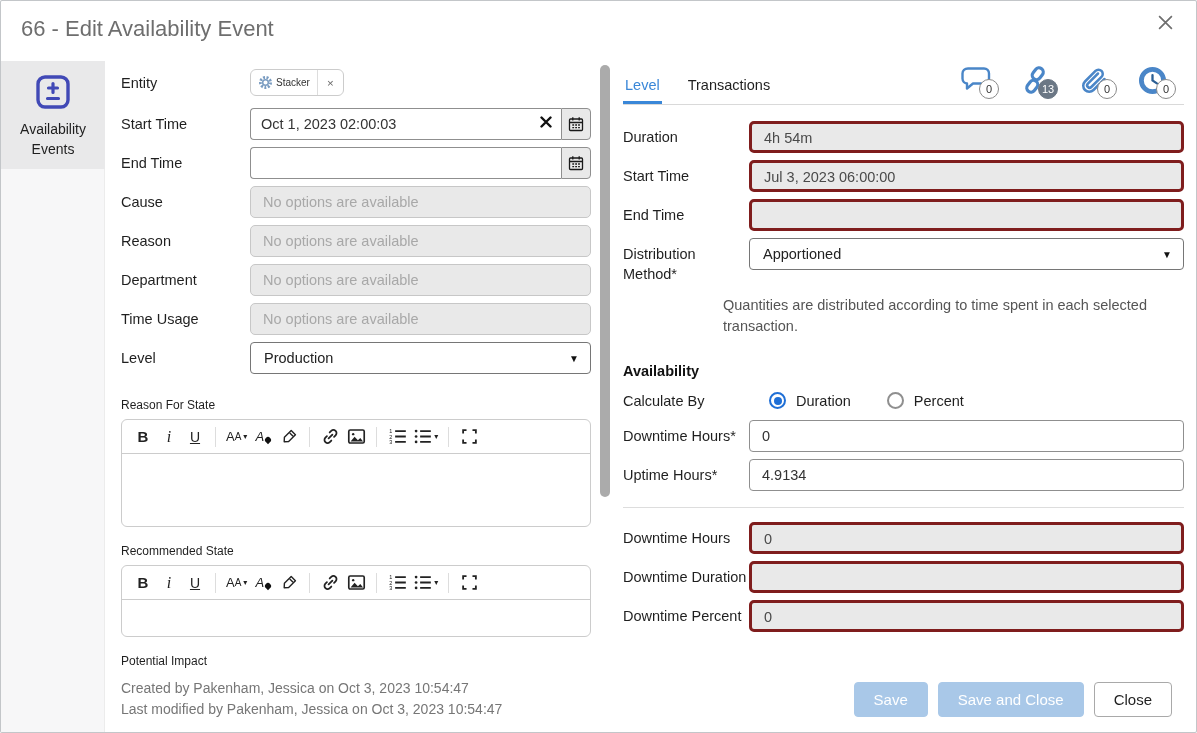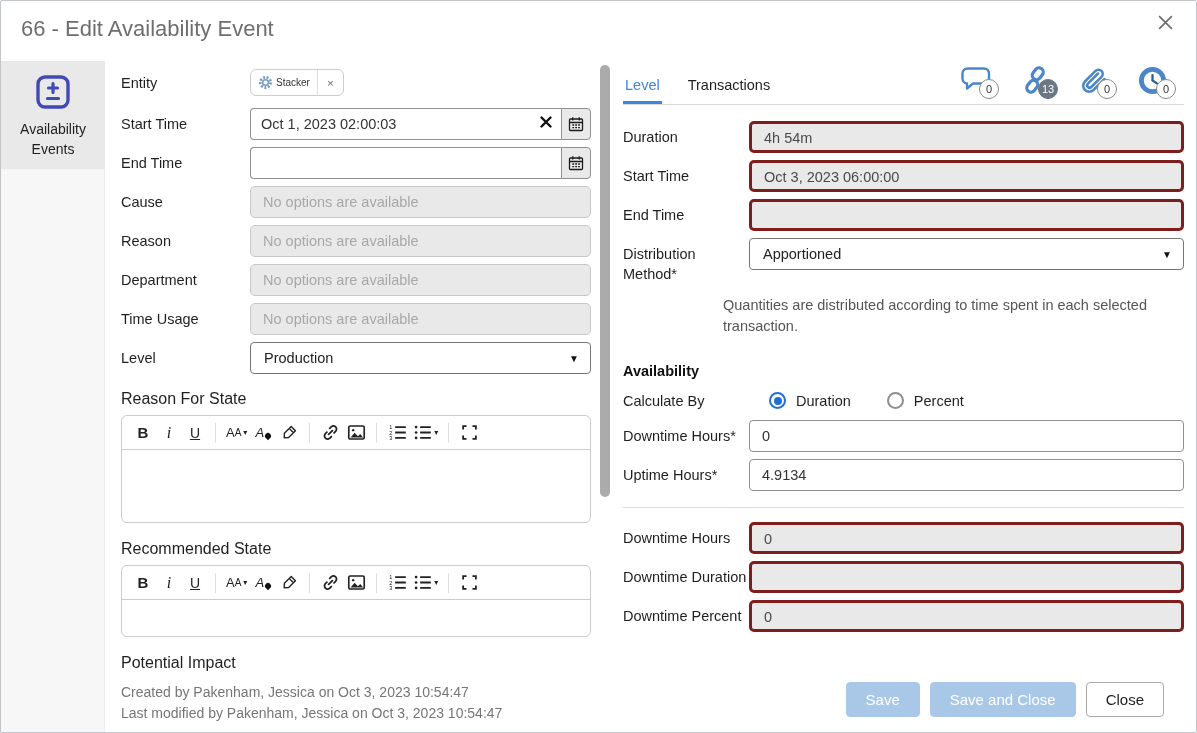--- a/index.html
+++ b/index.html
@@ -43,21 +43,21 @@
   .disabled-input { width:100%; height:32px; border:1px solid #c7c7c7; background:#e9e9e9;
                     border-radius:5px; padding:0 12px; font-size:14.5px; color:#a8a8a8;
                     font-family:"Liberation Sans",sans-serif; }
   input.disabled-input::placeholder { color:#a8a8a8; opacity:1; }
 
   .select { height:32px; border:1px solid #767676; border-radius:4px; background:#fff;
             display:flex; align-items:center; padding:0 11px 0 13px; cursor:pointer; }
   .select .sel-val { flex:1; font-size:14.5px; color:#222; }
   .select .caret-dn { font-size:10px; color:#111; }
 
-  .sec-label { font-size:16px; color:#1f1f1f; margin:16px 0 7px; }
+  .sec-label { font-size:12px; color:#1f1f1f; margin:24px 0 7px; }
 
   .rte { border:1px solid #ccc; border-radius:6px; background:#fff; }
   .rte-toolbar { display:flex; align-items:center; height:34px; border-bottom:1px solid #ccc; padding:0 8px; }
   .rte-btn { min-width:26px; height:26px; display:flex; align-items:center; justify-content:center;
              border:none; background:transparent; color:#222; cursor:pointer; padding:0 3px;
              font-family:"Liberation Sans",sans-serif; }
   .rte-sep { width:1px; height:20px; background:#ddd; margin:0 7px; flex:none; }
   .caret { font-size:8px; color:#222; margin-left:2px; }
   .ink-drop { width:6px; height:6px; background:#111; border-radius:50% 0 50% 50%;
               transform:rotate(135deg); margin-left:1px; margin-top:6px; }
@@ -94,21 +94,21 @@
   .hint { margin:10px 0 0 100px; font-size:14.5px; color:#555; line-height:1.45; max-width:440px; }
   .avail-hdr { font-size:14.5px; font-weight:bold; color:#111; margin:26px 0 12px; }
   .radio-row { display:flex; align-items:center; gap:36px; padding-left:20px; }
   .radio-opt { display:flex; align-items:center; gap:10px; cursor:pointer; }
   .radio { width:17px; height:17px; border-radius:50%; border:2px solid #8f8f8f; position:relative; background:#fff; }
   .radio.checked { border-color:#1f6fd6; }
   .radio.checked::after { content:""; position:absolute; inset:2.5px; border-radius:50%; background:#1f6fd6; }
   .radio-lbl { font-size:14.5px; color:#1f1f1f; }
   .hdivider { border:none; border-top:1px solid #ddd; margin:16px 0 14px; }
 
-  .btn-row { position:absolute; right:20px; bottom:15px; display:flex; gap:10px; }
+  .btn-row { position:absolute; right:12px; bottom:15px; display:flex; gap:10px; }
   .btn { height:35px; border-radius:4px; font-size:15px; padding:0 19px; cursor:pointer;
          font-family:"Liberation Sans",sans-serif; }
   .btn.primary { background:#a9c8e8; border:1px solid #a9c8e8; color:#fff; }
   .btn.secondary { background:#fff; border:1px solid #a9a9a9; color:#1f1f1f; }
 </style>
 </head>
 <body>
 
 <div class="dialog">
 
@@ -414,21 +414,21 @@
 
     <div class="rrow" style="margin-top:16px;">
       <div class="rlabel">Duration</div>
       <div class="rctrl">
           <div class="ro-field">4h 54m</div>
         </div>
     </div>
     <div class="rrow">
       <div class="rlabel">Start Time</div>
       <div class="rctrl">
-          <div class="ro-field">Oct 3, 2023 06:00:00</div>
+          <div class="ro-field">Jul 3, 2023 06:00:00</div>
         </div>
     </div>
     <div class="rrow">
       <div class="rlabel">End Time</div>
       <div class="rctrl">
           <div class="ro-field"></div>
         </div>
     </div>
 
     <div class="rrow top">

